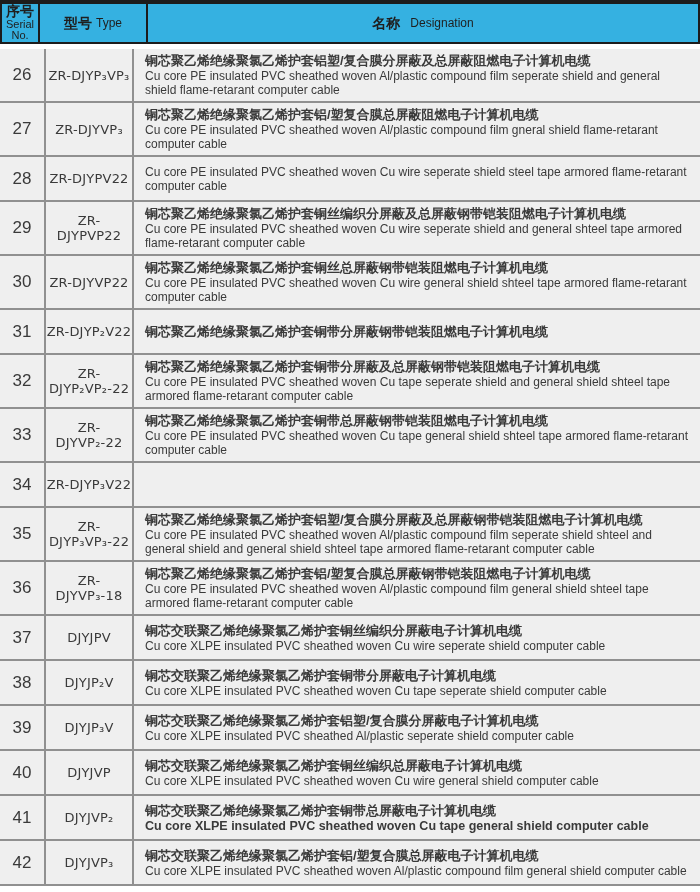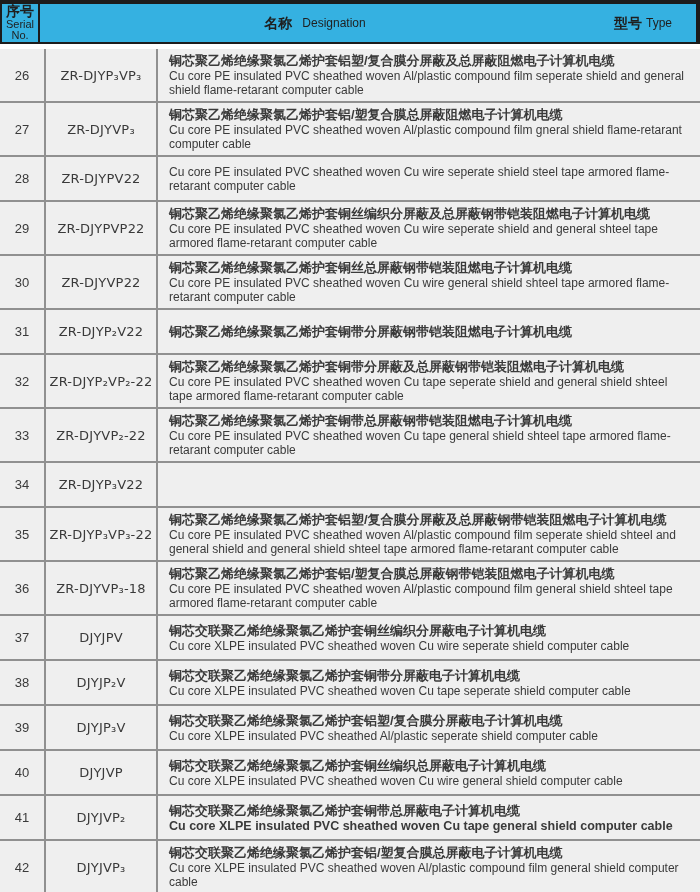--- a/index.html
+++ b/index.html
@@ -38,24 +38,24 @@
   
   .tbody{margin-top:5px;}
   .tr{
     display:flex;background:var(--row-bg);
     border-bottom:2px solid var(--grid-line);
     min-height:45px;
   }
   .td-serial{
     width:46px;border-right:2px solid var(--grid-line);
     display:flex;align-items:center;justify-content:center;
-    font-size:13px;
+    font-size:17px;
   }
   .td-type{
-    width:112px;border-right:2px solid var(--grid-line);
+    width:88px;border-right:2px solid var(--grid-line);
     display:flex;align-items:center;justify-content:center;
     font-size:13px;text-align:center;letter-spacing:.2px;
     font-family:"DejaVu Sans","Liberation Sans",sans-serif;
   }
   .td-name{
     flex:1;display:flex;flex-direction:column;justify-content:center;
     padding:4px 9px 4px 11px;
   }
   .zh{font-weight:bold;font-size:13px;line-height:16px;}
   .en{font-size:12px;line-height:14px;}
@@ -65,28 +65,28 @@
 <body>
 
 <div class="page">
   <div class="top-bar"></div>
 
   <div class="thead">
     <div class="th th-serial">
       <span class="h-zh">序号</span>
       <span class="h-en">Serial No.</span>
     </div>
+    <div class="th th-type">
+      <span class="h-zh">型号</span>
+      <span class="h-en2">Type</span>
+    </div>
     <div class="th th-name">
       <span class="h-zh">名称</span>
       <span class="h-en2">Designation</span>
     </div>
-    <div class="th th-type">
-      <span class="h-zh">型号</span>
-      <span class="h-en2">Type</span>
-    </div>
   </div>
 
   <div class="tbody">
   <div class="tr">
     <div class="td-serial">26</div>
     <div class="td-type">ZR-DJYP₃VP₃</div>
     <div class="td-name">
       <div class="zh">铜芯聚乙烯绝缘聚氯乙烯护套铝塑/复合膜分屏蔽及总屏蔽阻燃电子计算机电缆</div>
       <div class="en">Cu core PE insulated PVC sheathed woven Al/plastic compound film seperate shield and general shield flame-retarant computer cable</div>
     </div>

